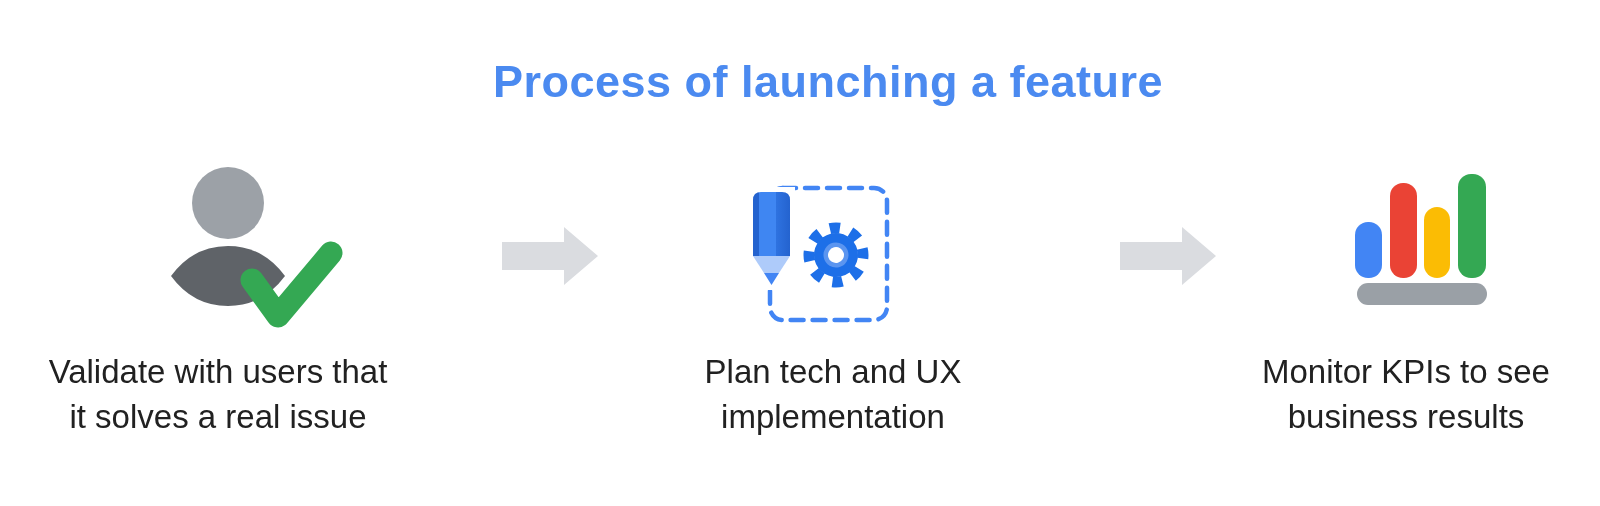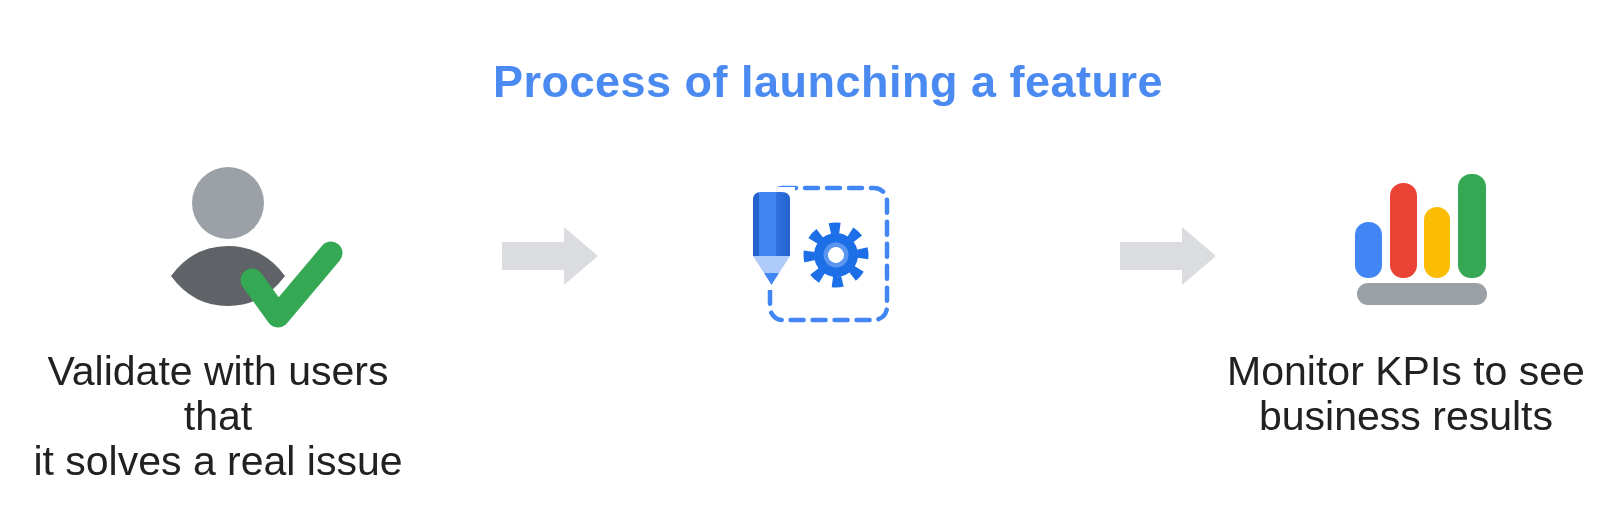--- a/index.html
+++ b/index.html
@@ -22,21 +22,21 @@
     font-weight: 700;
     letter-spacing: 0.5px;
     color: var(--title, #4b8af0);
     white-space: nowrap;
   }
   .icon-abs { position: absolute; }
   .step-label {
     position: absolute;
     top: 349px;
     text-align: center;
-    font-size: 41px;
+    font-size: 33px;
     line-height: 45px;
     color: var(--text, #212121);
     white-space: pre-line;
   }
   .label-1 { left: 18px;   width: 400px; }
   .label-2 { left: 633px;  width: 400px; }
   .label-3 { left: 1206px; width: 400px; }
 </style>
 </head>
 <body>
@@ -88,16 +88,18 @@
   <svg class="icon-abs" style="left:1352px; top:172px;" width="140" height="135" viewBox="0 0 140 135" aria-hidden="true">
     <rect x="3" y="50" width="27" height="56" rx="13" fill="var(--bar-blue, #4285f4)"></rect>
     <rect x="38" y="11" width="27" height="95" rx="13" fill="var(--bar-red, #ea4335)"></rect>
     <rect x="72" y="35" width="26" height="71" rx="13" fill="var(--bar-yellow, #fbbc04)"></rect>
     <rect x="106" y="2" width="28" height="104" rx="13" fill="var(--bar-green, #34a853)"></rect>
     <rect x="5" y="111" width="130" height="22" rx="11" fill="var(--bar-base, #9aa0a6)"></rect>
   </svg>
 
   <div class="step-label label-1">Validate with users that
 it solves a real issue</div>
+  <div class="step-label label-2">Plan tech and UX
+implementation</div>
   <div class="step-label label-3">Monitor KPIs to see
 business results</div>
 
 </div>
 
 </body></html>

